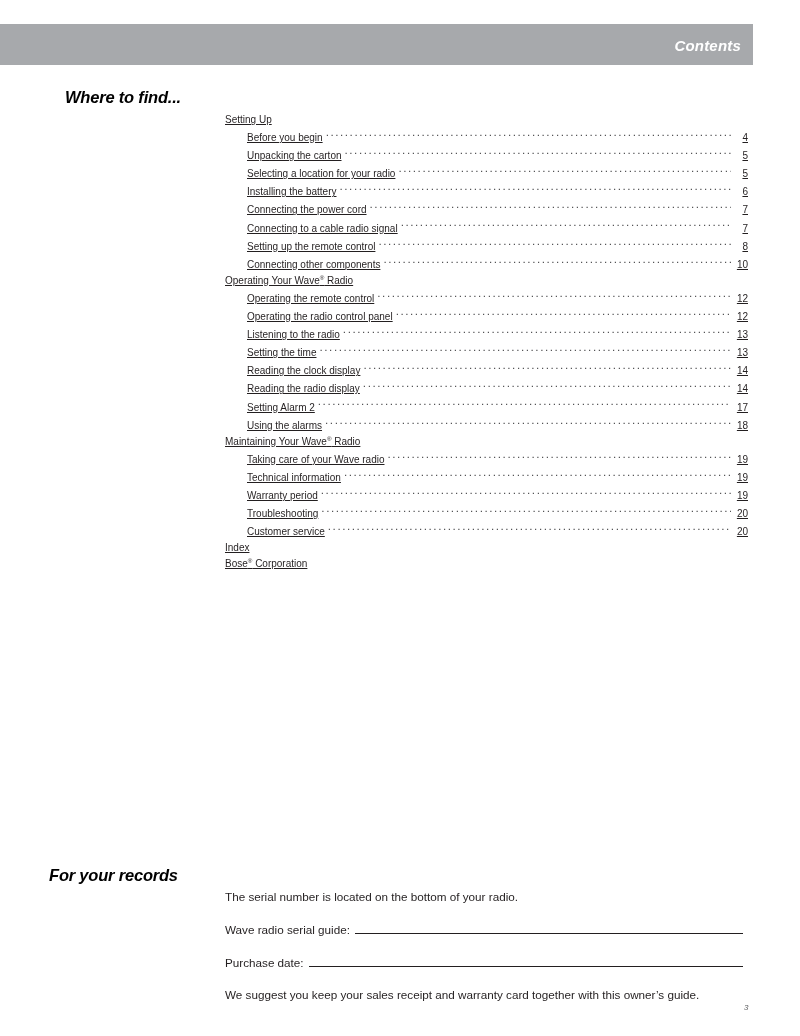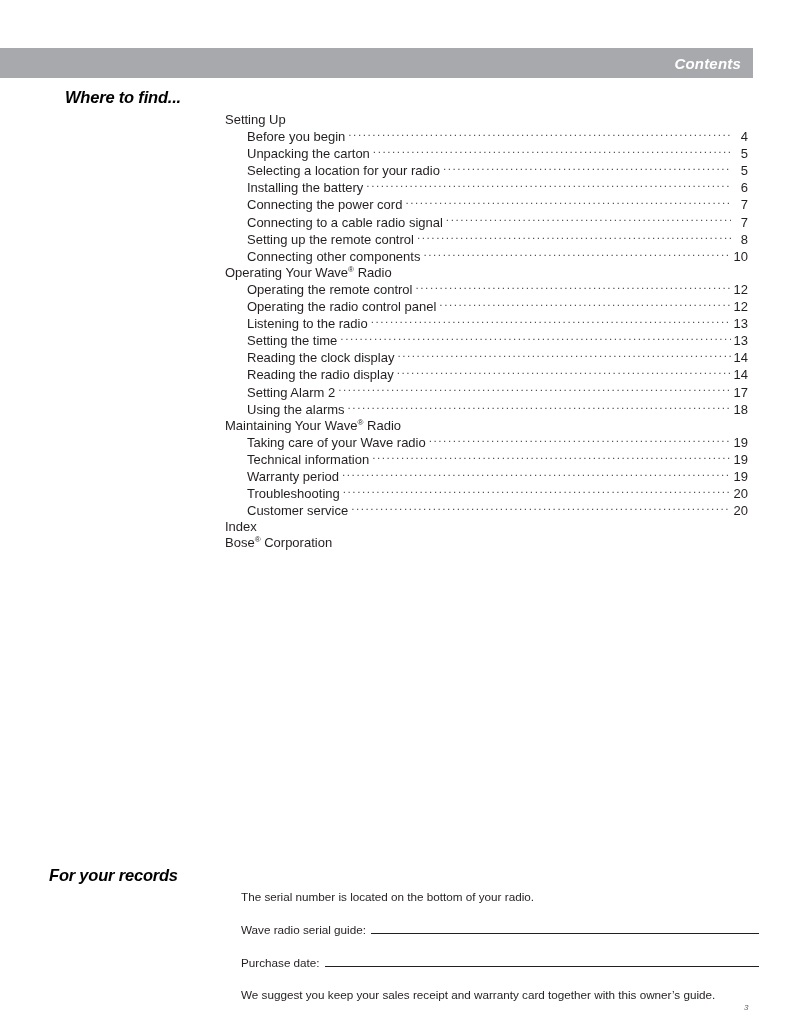--- a/index.html
+++ b/index.html
@@ -13,23 +13,23 @@
     position: relative;
     font-family: "Liberation Sans", sans-serif;
     color: #231f20;
     overflow: hidden;
   }
 
   
   .header-bar {
     position: absolute;
     left: 0;
-    top: 48px;
+    top: 24px;
     width: 753px;
-    height: 30px;
+    height: 41px;
     background: #a7a9ac;
     box-sizing: border-box;
   }
   .header-bar .header-title {
     position: absolute;
     right: 12px;
     top: 50%;
     transform: translateY(-50%);
     color: #ffffff;
     font-weight: bold;
@@ -53,22 +53,23 @@
   }
   #where-to-find-heading { top: 88px; margin-left: 16px; }
   #for-your-records-heading { top: 866px; }
 
   
   .toc {
     position: absolute;
     left: 225px;
     top: 112px;
     width: 523px;
-    font-size: 13px;
+    font-size: 10px;
     color: #231f20;
+    text-decoration: underline;
   }
   .toc-row {
     display: flex;
     align-items: baseline;
     line-height: 16.1px;
     white-space: nowrap;
   }
   .toc-row.group {
     padding-left: 0;
   }
@@ -104,21 +105,21 @@
 
   sup.reg {
     font-size: 0.62em;
     vertical-align: super;
     line-height: 0;
   }
 
   
   .records {
     position: absolute;
-    left: 241px;
+    left: 225px;
     top: 890px;
     width: 523px;
     font-size: 11.7px;
     color: #231f20;
   }
   .records-line {
     line-height: 14px;
     margin-bottom: 18px;
     white-space: nowrap;
   }

